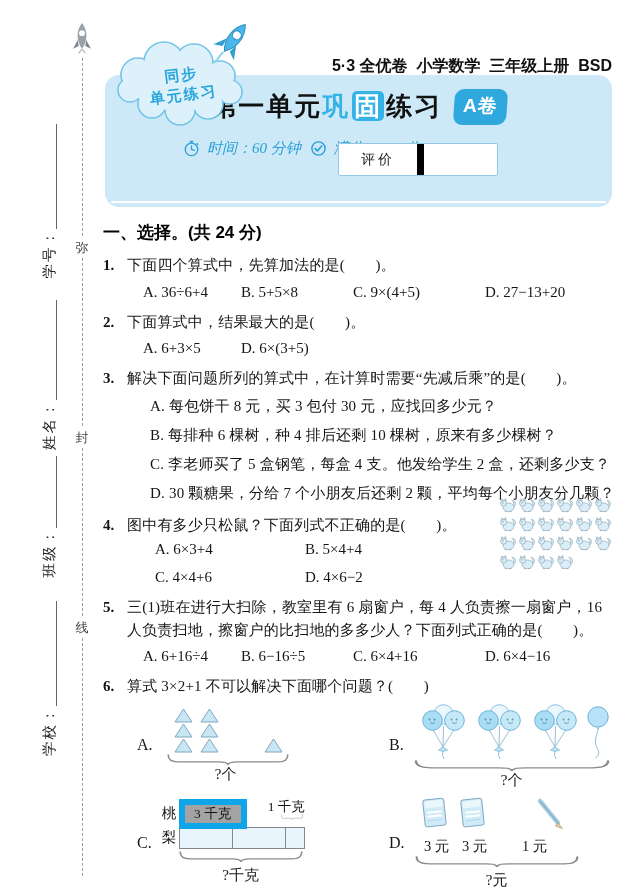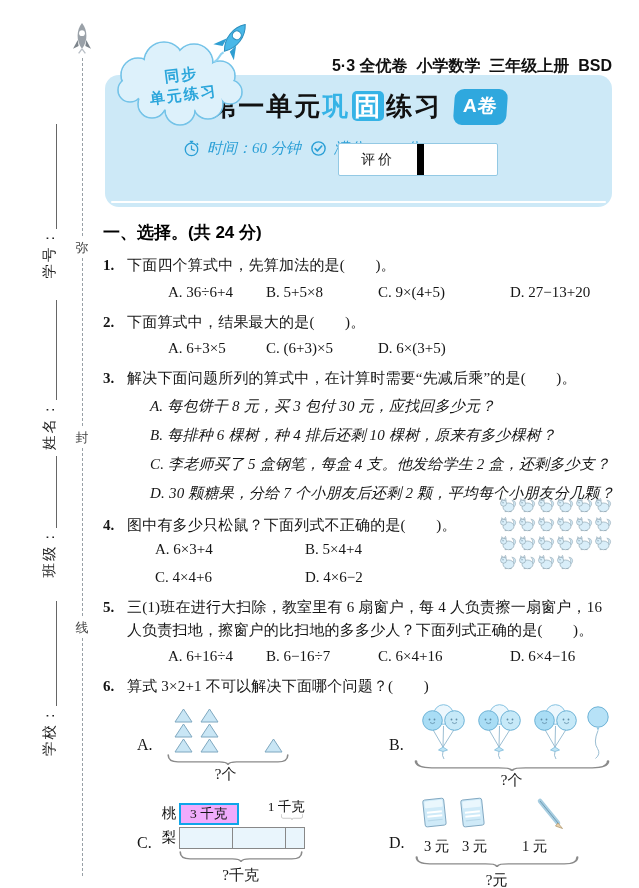--- a/index.html
+++ b/index.html
@@ -43,40 +43,40 @@
               font-family:"Liberation Sans","DejaVu Sans",sans-serif;padding-top:6px;}
   .rocket-blue{position:absolute;left:208px;top:18px;transform:rotate(38deg);}
 
   
   .content{position:absolute;left:103px;top:221px;width:514px;font-size:15px;}
   .sec-heading{font-family:"Liberation Sans","DejaVu Sans",sans-serif;font-weight:bold;font-size:17px;
                line-height:24px;margin-bottom:9px;color:#000;}
   .q{display:flex;line-height:22.5px;margin:0;}
   .qno{width:24px;flex-shrink:0;font-weight:bold;}
   .qtext{flex:1;letter-spacing:0.2px;}
-  .opts-4{display:grid;grid-template-columns:98px 112px 132px 1fr;margin:4px 0 8px 65px;line-height:22px;}
+  .opts-4{display:grid;grid-template-columns:98px 112px 132px 1fr;margin:4px 0 8px 40px;line-height:22px;}
   .opt-lines{margin:2px 0 6px 47px;}
-  .opt-lines>div{line-height:29px;letter-spacing:0.2px;font-style:italic;}
+  .opt-lines>div{line-height:29px;letter-spacing:0.2px;}
   .q-block{position:relative;}
   .opts-2col{display:grid;grid-template-columns:150px 1fr;width:310px;row-gap:7px;
              margin:3px 0 8px 52px;line-height:21px;}
   .squirrels{position:absolute;right:0;top:-18px;width:118px;}
   .sq-row{display:flex;height:19px;}
 
   
   .diagrams{display:grid;grid-template-columns:252px 1fr;row-gap:8px;margin:4px 0 0 34px;}
   .dg-cell{display:flex;align-items:center;}
   .dlabel{font-size:16px;margin-right:10px;}
   .dg{display:flex;flex-direction:column;align-items:flex-start;}
   .dg-q{font-size:15px;text-align:center;line-height:18px;}
   .brace path{fill:none;stroke:#8a8a8a;stroke-width:1.3;stroke-linecap:round;}
   .bm{width:152px;font-size:13.5px;}
   .bm-r1{position:relative;height:24px;display:flex;align-items:center;}
   .bm-lab{width:17px;font-size:14.5px;}
-  .bm-box{width:56px;height:18px;background:#f0abfc;border:2px solid #0ea5e9;display:flex;
+  .bm-box{width:56px;height:18px;background:#a3a3a3;border:6px solid #0ea5e9;display:flex;
           align-items:center;justify-content:center;}
   .bm-one{position:absolute;left:106px;top:-3px;width:48px;text-align:left;white-space:nowrap;line-height:15px;}
   .bm-r2{display:flex;align-items:center;height:24px;}
   .bm-bar{display:flex;border:1px solid #888;height:20px;background:#e9f5fc;}
   .bm-seg{height:100%;border-right:1px solid #888;}
   .bm-seg:last-child{border-right:none;}
   .pd{width:170px;font-size:14.5px;}
   .pd-labels{position:relative;height:17px;}
   .pd-labels span{position:absolute;width:44px;text-align:center;}
 </style>
@@ -194,21 +194,20 @@
       <span>C. 9×(4+5)</span>
       <span>D. 27−13+20</span>
     </div>
 
     <div class="q">
       <span class="qno">2.</span>
       <span class="qtext">下面算式中，结果最大的是(　　)。</span>
     </div>
     <div class="opts-4">
       <span>A. 6+3×5</span>
-      <span>C. (6+3)×5</span>
       <span>D. 6×(3+5)</span>
     </div>
 
     <div class="q">
       <span class="qno">3.</span>
       <span class="qtext">解决下面问题所列的算式中，在计算时需要“先减后乘”的是(　　)。</span>
     </div>
     <div class="opt-lines">
       <div>A. 每包饼干 8 元，买 3 包付 30 元，应找回多少元？</div>
       <div>B. 每排种 6 棵树，种 4 排后还剩 10 棵树，原来有多少棵树？</div>
@@ -436,21 +435,21 @@
           </div>
         </div>
     </div>
 
     <div class="q">
       <span class="qno">5.</span>
       <span class="qtext">三(1)班在进行大扫除，教室里有 6 扇窗户，每 4 人负责擦一扇窗户，16 人负责扫地，擦窗户的比扫地的多多少人？下面列式正确的是(　　)。</span>
     </div>
     <div class="opts-4">
       <span>A. 6+16÷4</span>
-      <span>B. 6−16÷7</span>
+      <span>B. 6−16÷5</span>
       <span>C. 6×4+16</span>
       <span>D. 6×4−16</span>
     </div>
 
     <div class="q">
       <span class="qno">6.</span>
       <span class="qtext">算式 3×2+1 不可以解决下面哪个问题？(　　)</span>
     </div>
     <div class="diagrams">
 

